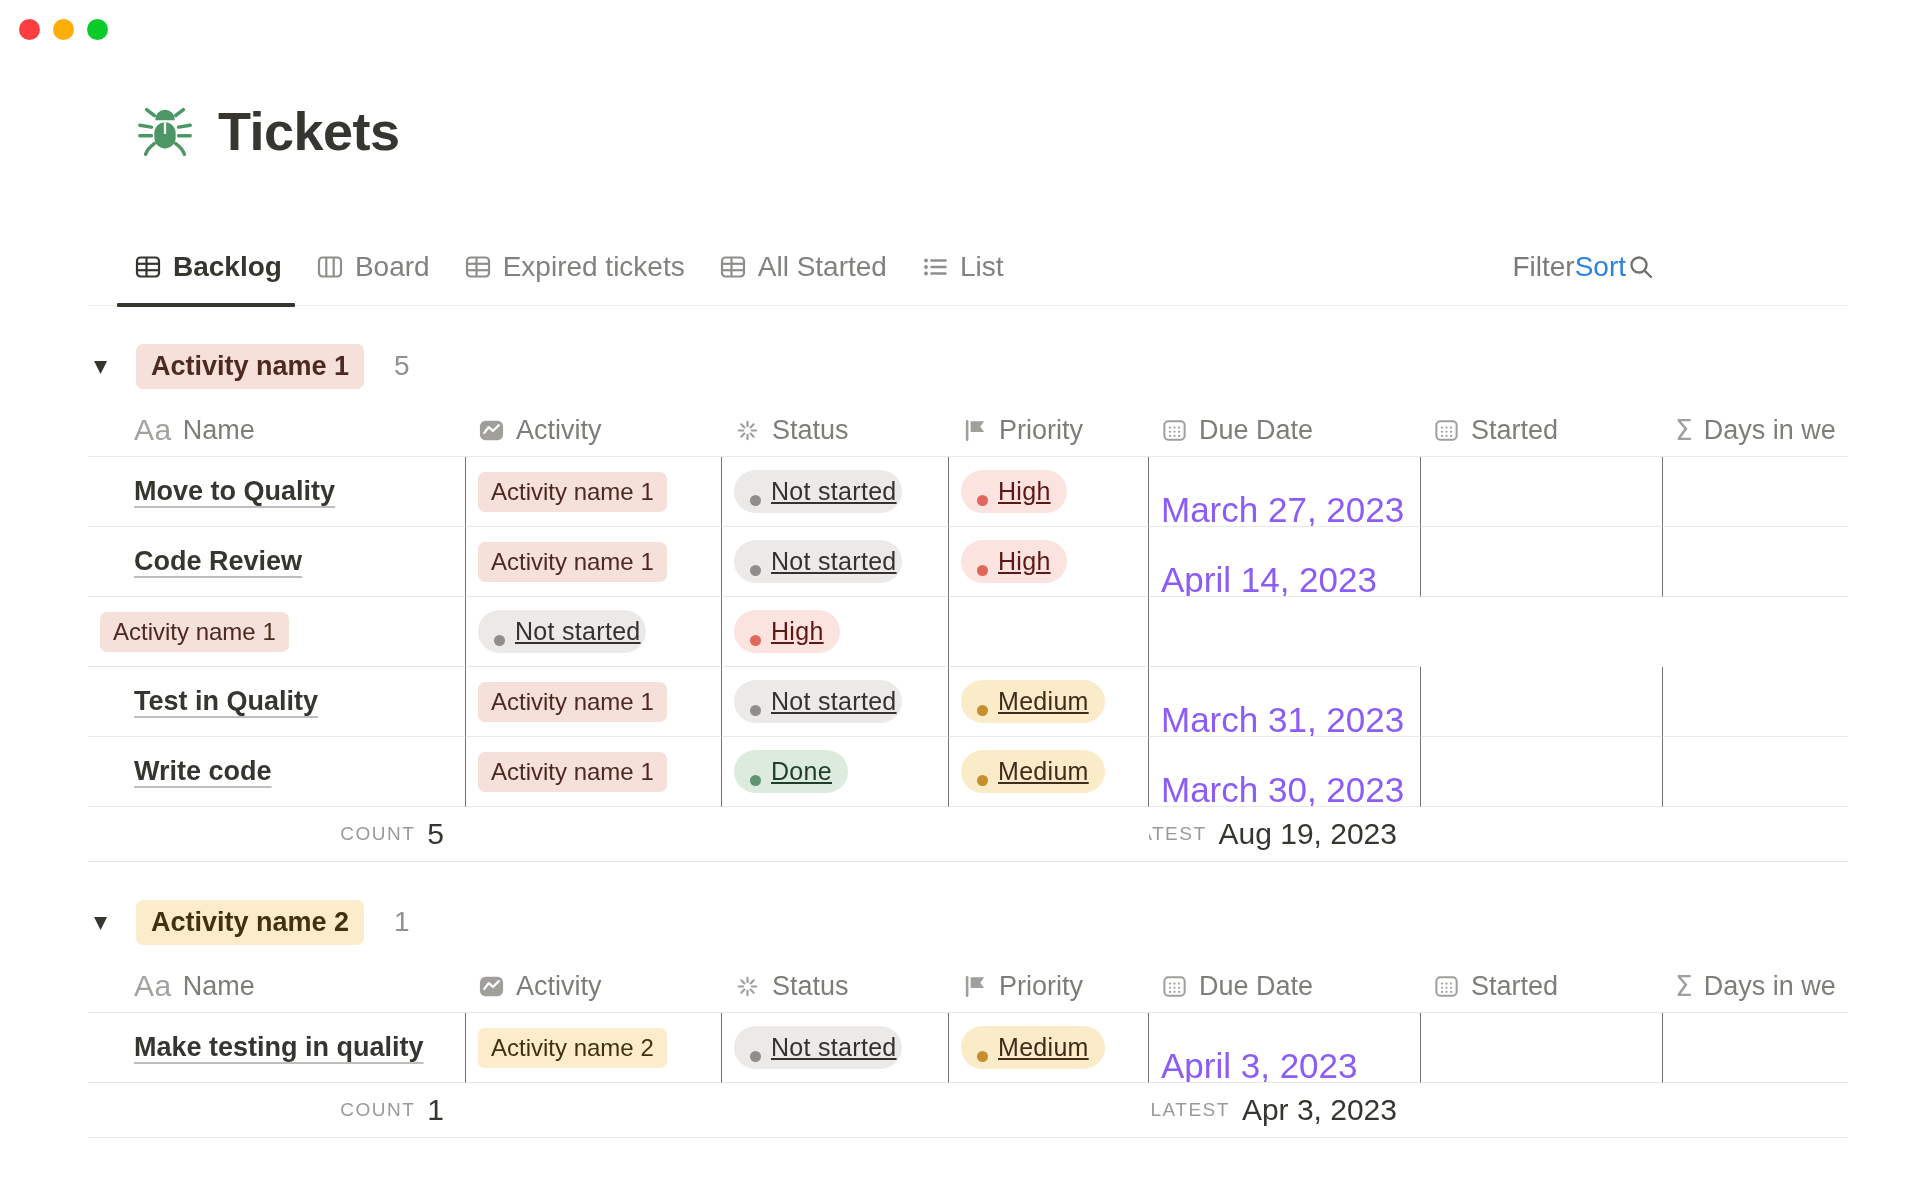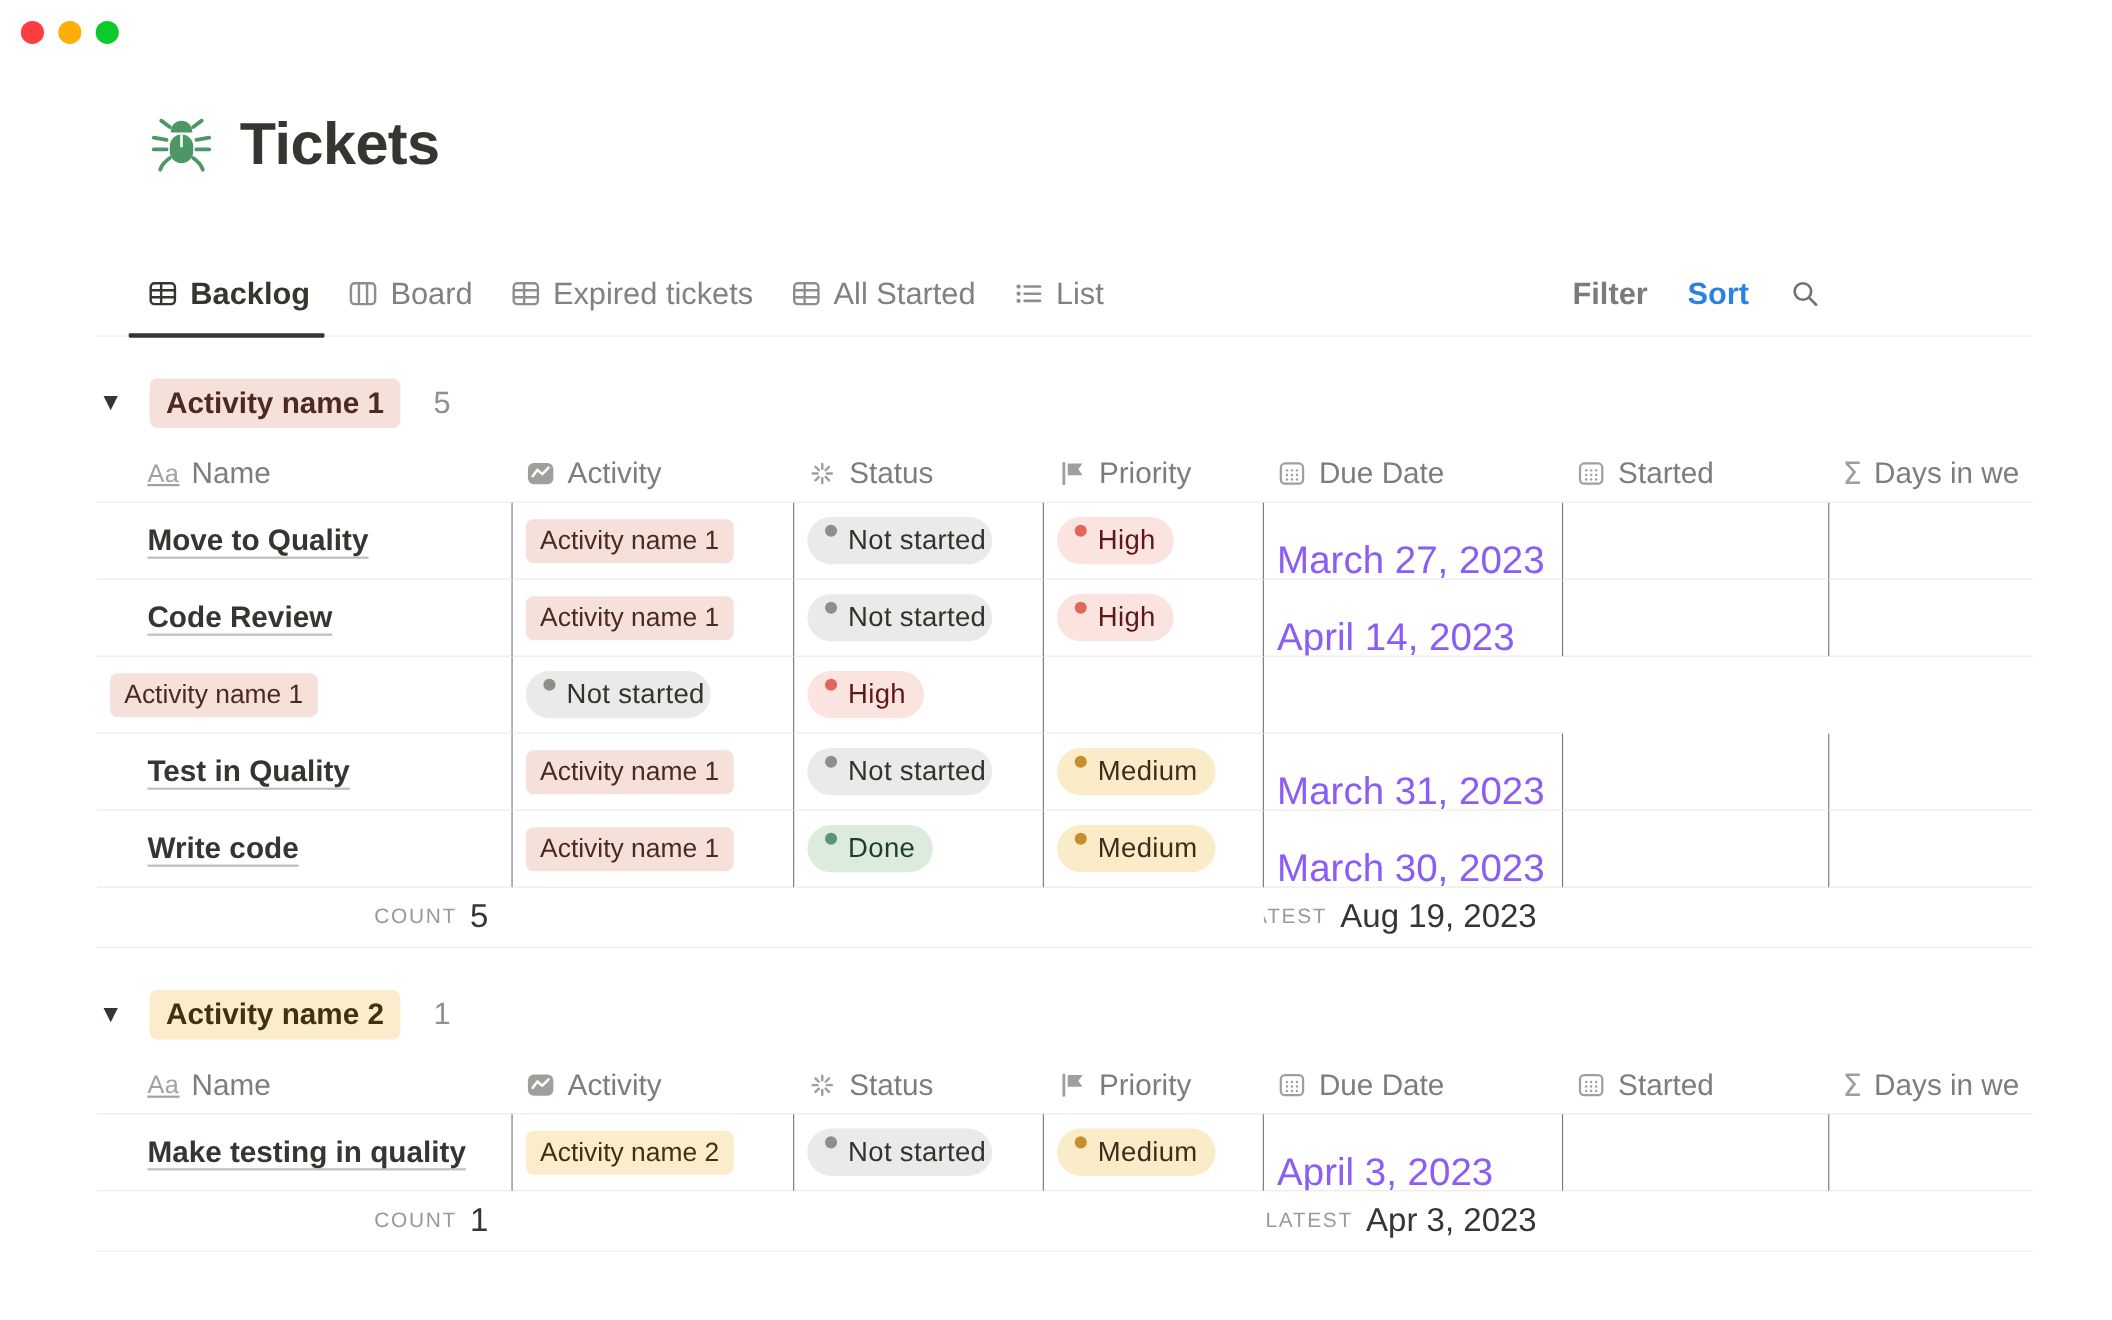--- a/index.html
+++ b/index.html
@@ -10,44 +10,44 @@
   .page-header{margin-top:58px;padding-left:46px;display:flex;align-items:center;gap:22px;height:66px;}
   .page-icon{width:62px;height:62px;display:flex;align-items:center;justify-content:center;}
   .page-title{font-size:54px;font-weight:700;letter-spacing:-0.5px;color:#37352F;}
   .tabbar{margin-top:46px;height:96px;display:flex;align-items:flex-end;border-bottom:1px solid #EDECE9;padding-left:46px;box-sizing:border-box;}
   .tabs{display:flex;gap:34px;align-items:flex-end;}
   .tab{display:flex;align-items:center;gap:11px;font-size:28px;color:#82817D;padding-bottom:22px;position:relative;cursor:pointer;white-space:nowrap;}
   .tab .icon{display:flex;color:#8F8E8A;}
   .tab.active{color:#37352F;font-weight:600;}
   .tab.active .icon{color:#37352F;}
   .tab.active::after{content:"";position:absolute;left:-17px;right:-13px;bottom:-2px;height:4px;background:#37352F;border-radius:1px;}
-  .toolbar-right{margin-left:auto;display:flex;align-items:center;gap:36px;padding:0 192px 22px 0;font-weight:bold;}
+  .toolbar-right{margin-left:auto;display:flex;align-items:center;padding:0 192px 22px 0;}
   .tool-label{font-size:28px;color:#7C7B77;cursor:pointer;white-space:nowrap;}
   .search-btn{display:flex;color:#73726E;cursor:pointer;}
   
   .group{margin-top:36px;}
   .group-header{display:flex;align-items:center;padding-left:6px;height:48px;}
   .group-toggle{font-size:17px;color:#37352F;width:20px;cursor:pointer;font-family:"DejaVu Sans",sans-serif;}
   .group-tag{margin-left:22px;font-size:27px;font-weight:700;padding:7px 15px;border-radius:7px;white-space:nowrap;cursor:pointer;}
   .group-count{margin-left:30px;font-size:28px;color:#91908C;}
   .table-clip{width:1760px;overflow:hidden;margin-top:14px;}
   .trow{display:grid;grid-template-columns:378px 256px 227px 200px 272px 242px 281px;width:1856px;}
   .thead{border-bottom:1px solid #E9E9E7;height:52px;}
   .hcell{display:flex;align-items:center;gap:11px;padding-left:12px;font-size:27px;color:#7E7D78;cursor:pointer;overflow:hidden;white-space:nowrap;}
   .hcell .icon{display:flex;color:#A09F9B;flex:none;}
   .hcell-first{padding-left:46px;}
-  .aa{font-size:23px;color:#A3A29E;letter-spacing:0.5px;text-decoration:underline;}
+  .aa{font-size:30px;color:#A3A29E;letter-spacing:0.5px;}
   .sigma{font-size:28px;color:#A09F9B;font-family:"DejaVu Sans",sans-serif;}
   .tr{height:70px;}
   .tr .cell{border-right:1px solid #737373;border-bottom:1px solid #E9E9E7;display:flex;align-items:center;padding-left:12px;overflow:hidden;cursor:pointer;}
   .tr .cell:last-child{border-right:none;}
   .cell-name{padding-left:46px !important;}
   .name-text{font-size:27px;font-weight:600;color:#37352F;text-decoration:underline;text-decoration-color:rgba(55,53,47,0.32);text-decoration-thickness:2px;text-underline-offset:6px;white-space:nowrap;}
   .tagpill{font-size:24px;padding:6px 13px;border-radius:7px;white-space:nowrap;overflow:hidden;}
-  .statuspill{display:inline-flex;align-items:flex-start;font-size:25px;letter-spacing:0.3px;padding:7px 16px;border-radius:999px;white-space:nowrap;max-width:168px;overflow:hidden;box-sizing:border-box;}
+  .statuspill{display:inline-flex;align-items:flex-end;font-size:25px;letter-spacing:0.3px;padding:7px 16px;border-radius:999px;white-space:nowrap;max-width:168px;overflow:hidden;box-sizing:border-box;text-decoration:underline;}
   .statuspill .dot{width:11px;height:11px;border-radius:50%;margin-right:10px;flex:none;}
   .datetext{font-size:35px;color:#8b5cf6;white-space:nowrap;margin-top:36px;}
   .tfoot{height:54px;border-bottom:1px solid #E9E9E7;}
   .tfoot .fcell{display:flex;align-items:center;overflow:hidden;}
   .fcell-count{justify-content:flex-end;padding-right:22px;cursor:pointer;}
   .fcell-latest{justify-content:flex-end;padding-right:24px;cursor:pointer;}
   .flabel{font-size:19px;letter-spacing:1.5px;color:#9B9A97;white-space:nowrap;}
   .fvalue{font-size:30px;color:#37352F;margin-left:12px;white-space:nowrap;}
 </style>
 </head>

